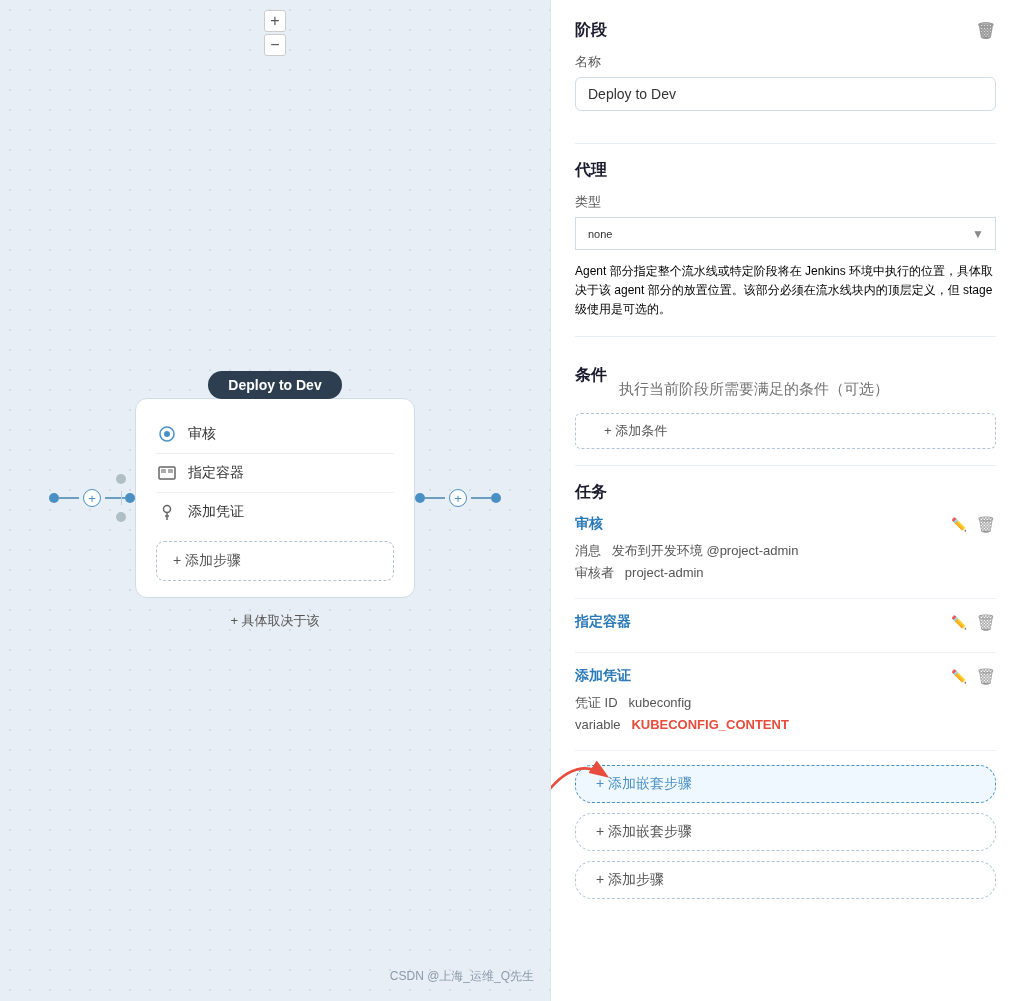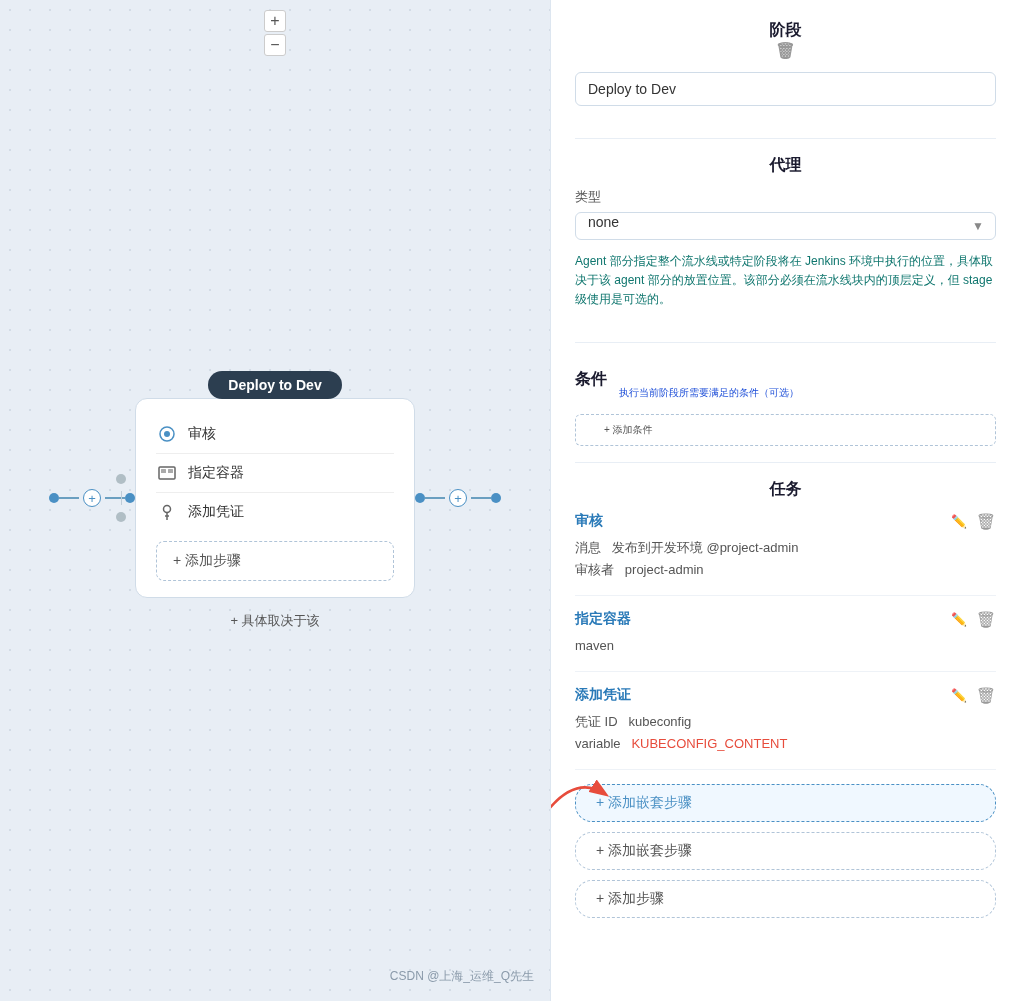--- a/index.html
+++ b/index.html
@@ -216,21 +216,20 @@
 
     
     .section-title {
       font-size: 16px;
       font-weight: 700;
       color: #1a1a2e;
       margin-bottom: 12px;
       display: flex;
       align-items: center;
       justify-content: space-between;
-      flex-direction: column;
     }
     .section-divider {
       border: none;
       border-top: 1px solid #e8eef5;
       margin: 16px 0;
     }
 
     
     .icon-delete {
       color: #999;
@@ -258,69 +257,69 @@
     }
 
     
     .select-wrapper {
       position: relative;
       margin-bottom: 12px;
     }
     .select-field {
       width: 100%;
       border: 1px solid #d0dce8;
-      border-radius: 6px;
-      padding: 1px 36px 9px 12px;
-      font-size: 14px;
+      border-radius: 0;
+      padding: 10px 36px 9px 12px;
+      font-size: 11px;
       color: #333;
       appearance: none;
       background: white;
       cursor: pointer;
       outline: none;
     }
     .select-arrow {
       position: absolute;
       right: 12px;
       top: 50%;
       transform: translateY(-50%);
       color: #888;
       pointer-events: none;
       font-size: 12px;
     }
 
     
     .desc-text {
       font-size: 12px;
-      color: #0f766e;
+      color: #000000;
       line-height: 1.6;
-      margin-bottom: 32px;
+      margin-bottom: 16px;
     }
 
     
     .conditions-row {
       display: flex;
       align-items: center;
       gap: 12px;
       margin-bottom: 4px;
     }
     .conditions-subtitle {
-      font-size: 10px;
-      color: #1d4ed8;
+      font-size: 15px;
+      color: #737373;
       margin-top: 27px;
     }
 
     
     .add-condition-btn {
       display: flex;
       align-items: center;
       gap: 8px;
       border: 1.5px dashed #b0c4d8;
       border-radius: 6px;
       padding: 8px 28px;
-      font-size: 10px;
+      font-size: 13px;
       color: #555;
       cursor: pointer;
       background: transparent;
       width: 100%;
       margin-bottom: 16px;
       text-align: center;
     }
 
     
     .task-item {
@@ -467,20 +466,21 @@
 </div>
 
 <div class="right-panel">
 
   
   <div class="section-title">
     <span>阶段</span>
     <span class="icon-delete">🗑</span>
   </div>
 
+  <div class="field-label">名称</div>
   <input type="text" class="text-input" value="Deploy to Dev" style="">
 
   <hr class="section-divider">
 
   
   <div class="section-title">
     <span>代理</span>
   </div>
 
   <div class="field-label">类型</div>
@@ -531,37 +531,34 @@
 
   
   <div class="task-item">
     <div class="task-header">
       <span class="task-name">指定容器</span>
       <div class="task-actions">
         <span class="pencil-icon">✏️</span>
         <span class="icon-delete">🗑</span>
       </div>
     </div>
-    <div class="task-detail">
-      <div>maven</div>
-    </div>
   </div>
 
   
   <div class="task-item">
     <div class="task-header">
       <span class="task-name">添加凭证</span>
       <div class="task-actions">
         <span class="pencil-icon">✏️</span>
         <span class="icon-delete">🗑</span>
       </div>
     </div>
     <div class="task-detail">
       <div>凭证 ID &nbsp; kubeconfig</div>
-      <div>variable &nbsp; <span style="color:#e74c3c;font-weight:400;">KUBECONFIG_CONTENT</span></div>
+      <div>variable &nbsp; <span style="color:#e74c3c;font-weight:700;">KUBECONFIG_CONTENT</span></div>
     </div>
   </div>
 
   
   <div style="position:relative;">
     <button class="add-nested-btn highlighted">+ 添加嵌套步骤</button>
 
     <svg style="position:absolute;left:-60px;top:-30px;pointer-events:none;" width="120" height="70">
       <defs>
         <marker id="arrowhead" markerWidth="8" markerHeight="6" refX="6" refY="3" orient="auto">

